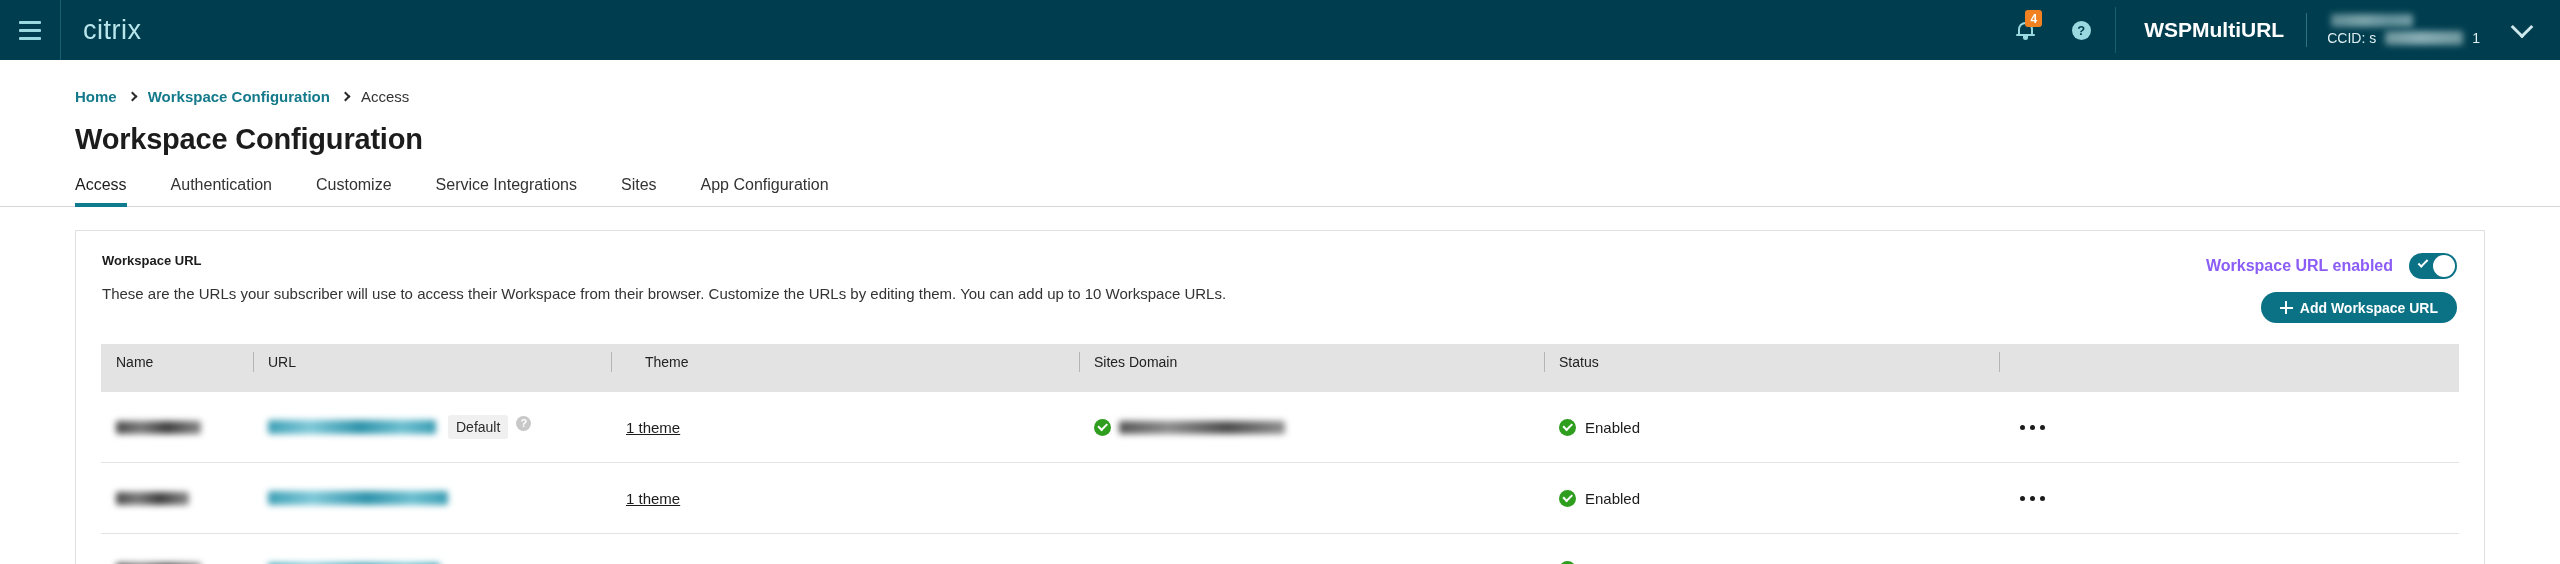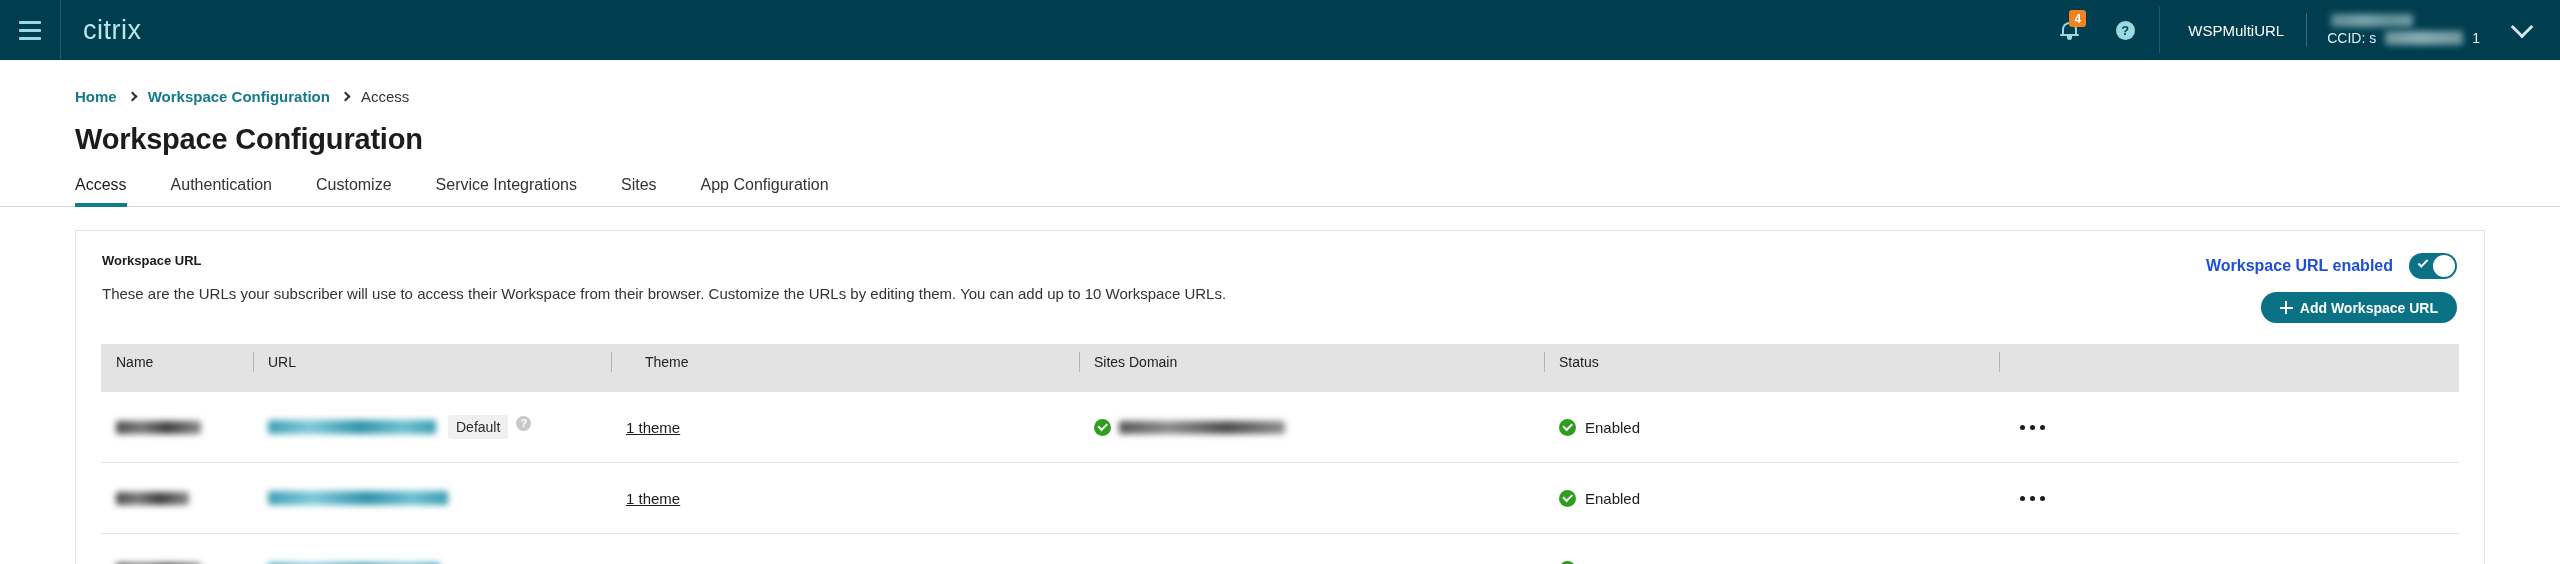--- a/index.html
+++ b/index.html
@@ -101,22 +101,22 @@
     margin: 0 6px;
   }
   .account {
     display: flex; align-items: center;
     padding: 0 4px 0 22px;
     height: 60px;
     cursor: pointer;
   }
   .account-name {
     color: #ffffff;
-    font-size: 15px;
-    font-weight: normal;
+    font-size: 21px;
+    font-weight: bold;
     padding-right: 22px;
   }
   .account-sep {
     width: 1px; height: 34px;
     background: #2c7484;
   }
   .account-info {
     padding-left: 20px;
     display: flex; flex-direction: column;
     gap: 3px;
@@ -227,21 +227,21 @@
     display: flex;
     flex-direction: column;
     align-items: flex-end;
     padding-right: 27px;
     gap: 13px;
   }
   .toggle-row {
     display: flex; align-items: center; gap: 16px;
   }
   .toggle-label {
-    font-size: 16px; font-weight: bold; color: #1d4ed8;
+    font-size: 16px; font-weight: bold; color: #8b5cf6;
   }
   .toggle {
     width: 48px; height: 26px;
     background: #0b7285;
     border-radius: 14px;
     position: relative;
     cursor: pointer;
     display: flex; align-items: center;
   }
   .toggle .knob {

